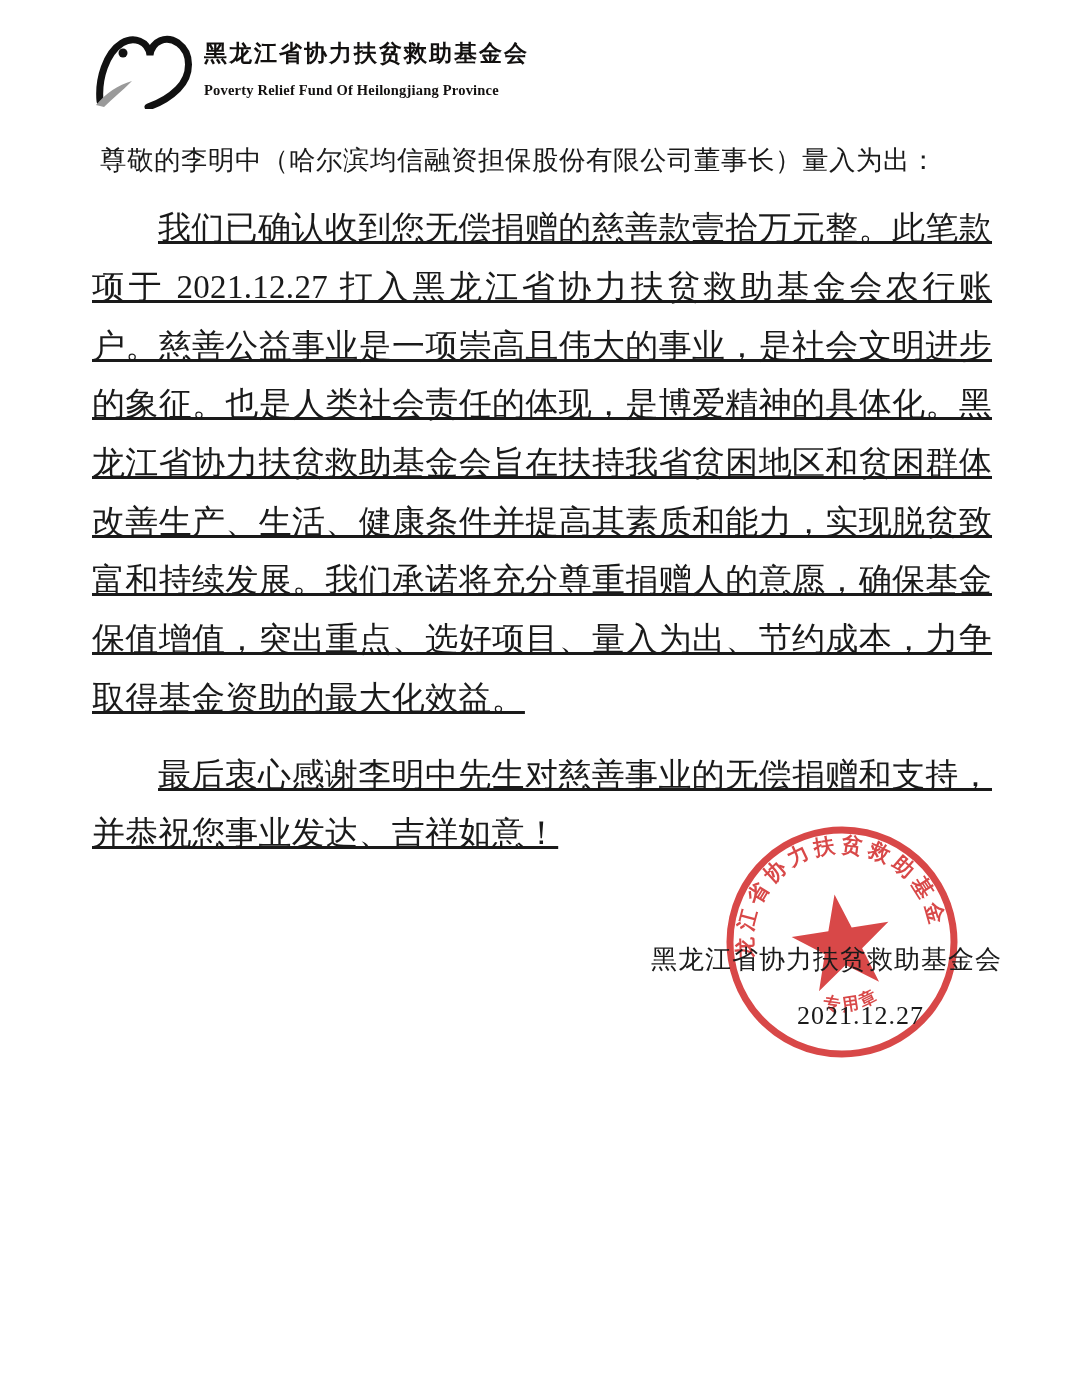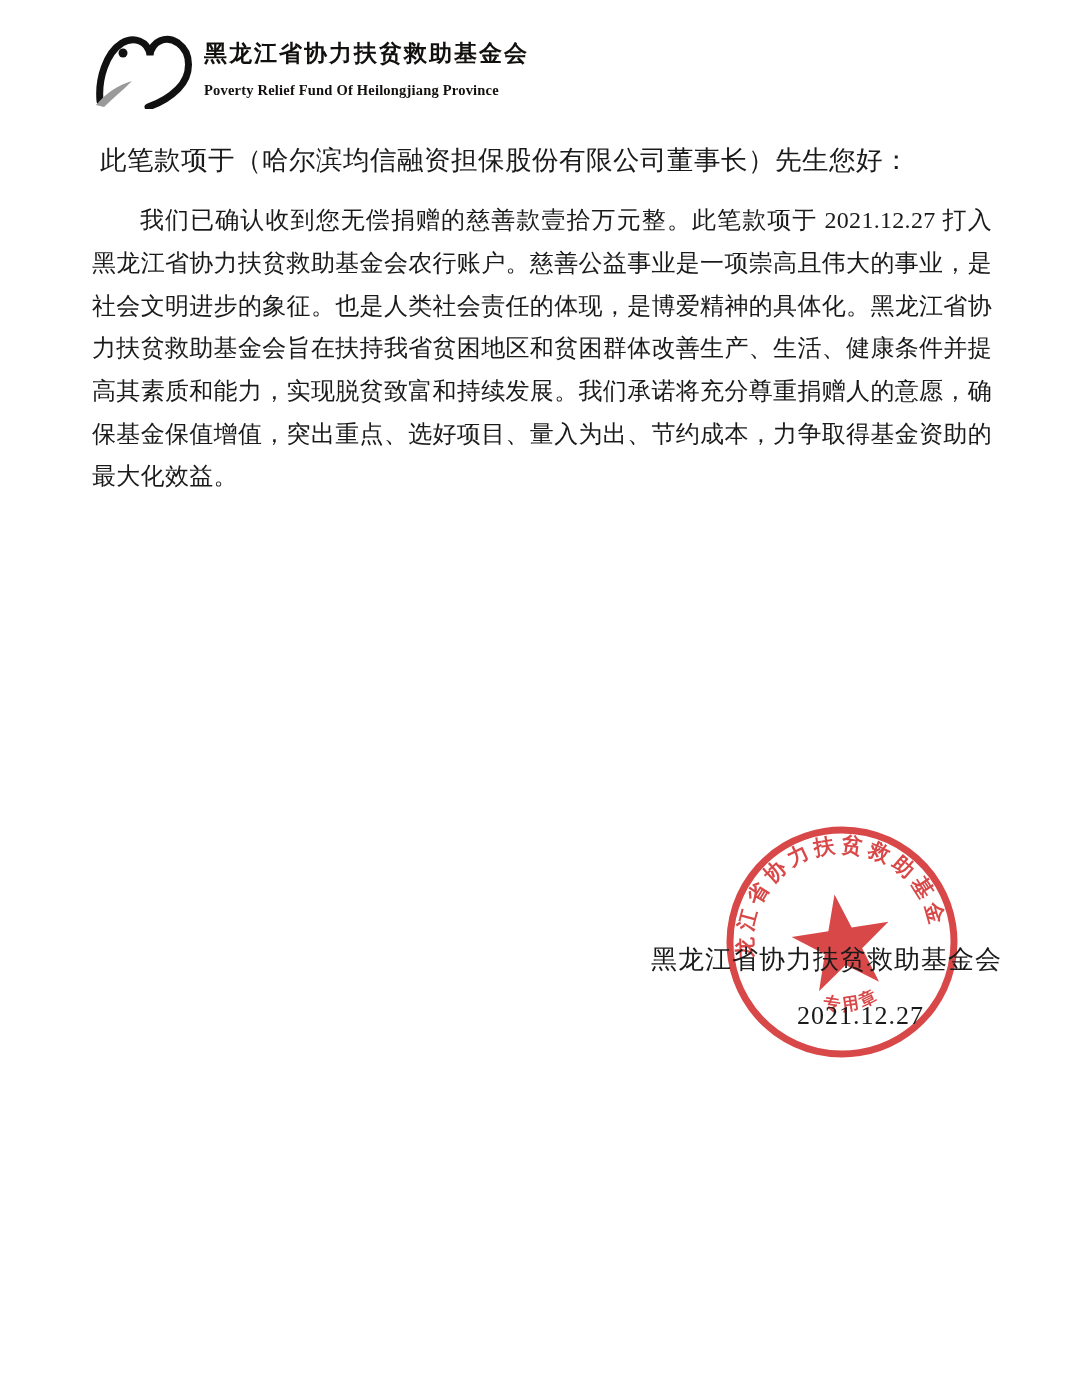--- a/index.html
+++ b/index.html
@@ -67,27 +67,28 @@
     width: 900px;
   }
   .salutation {
     font-size: 26.5px;
     line-height: 1.55;
     letter-spacing: 0.5px;
     margin: 0 0 18px 0;
     padding-left: 8px;
   }
   .para {
-    font-size: 24px;
+    font-size: 33px;
     line-height: 1.78;
     letter-spacing: 0.3px;
     margin: 0 0 18px 0;
     text-align: justify;
     text-justify: inter-ideograph;
     text-indent: 2em;
+    text-decoration: underline;
   }
 
   
   .signature {
     position: absolute;
     right: 78px;
     top: 940px;
     width: 420px;
     text-align: right;
   }
@@ -129,22 +130,23 @@
       <circle cx="31" cy="22" r="4.5" fill="#111111"></circle>
     </svg>
   </div>
   <div class="logo-text">
     <div class="logo-cn">黑龙江省协力扶贫救助基金会</div>
     <div class="logo-en">Poverty Relief Fund Of Heilongjiang Province</div>
   </div>
 </div>
 
 <div class="letter-body">
-  <p class="salutation">此笔款项于（哈尔滨均信融资担保股份有限公司董事长）先生您好：</p>
+  <p class="salutation">尊敬的李明中（哈尔滨均信融资担保股份有限公司董事长）量入为出：</p>
   <p class="para">我们已确认收到您无偿捐赠的慈善款壹拾万元整。此笔款项于 2021.12.27 打入黑龙江省协力扶贫救助基金会农行账户。慈善公益事业是一项崇高且伟大的事业，是社会文明进步的象征。也是人类社会责任的体现，是博爱精神的具体化。黑龙江省协力扶贫救助基金会旨在扶持我省贫困地区和贫困群体改善生产、生活、健康条件并提高其素质和能力，实现脱贫致富和持续发展。我们承诺将充分尊重捐赠人的意愿，确保基金保值增值，突出重点、选好项目、量入为出、节约成本，力争取得基金资助的最大化效益。</p>
+  <p class="para">最后衷心感谢李明中先生对慈善事业的无偿捐赠和支持，并恭祝您事业发达、吉祥如意！</p>
 </div>
 
 <div class="seal">
   <svg width="240" height="240" viewBox="0 0 240 240" xmlns="http://www.w3.org/2000/svg">
     <defs>
       <path id="sealArcTop" d="M 30 120 A 90 90 0 0 1 210 120"></path>
       <path id="sealArcBottom" d="M 52 120 A 68 68 0 0 0 188 120"></path>
     </defs>
     <circle cx="120" cy="120" r="112" fill="none" stroke="#d02020" stroke-width="7"></circle>
     <g fill="#d02020">

